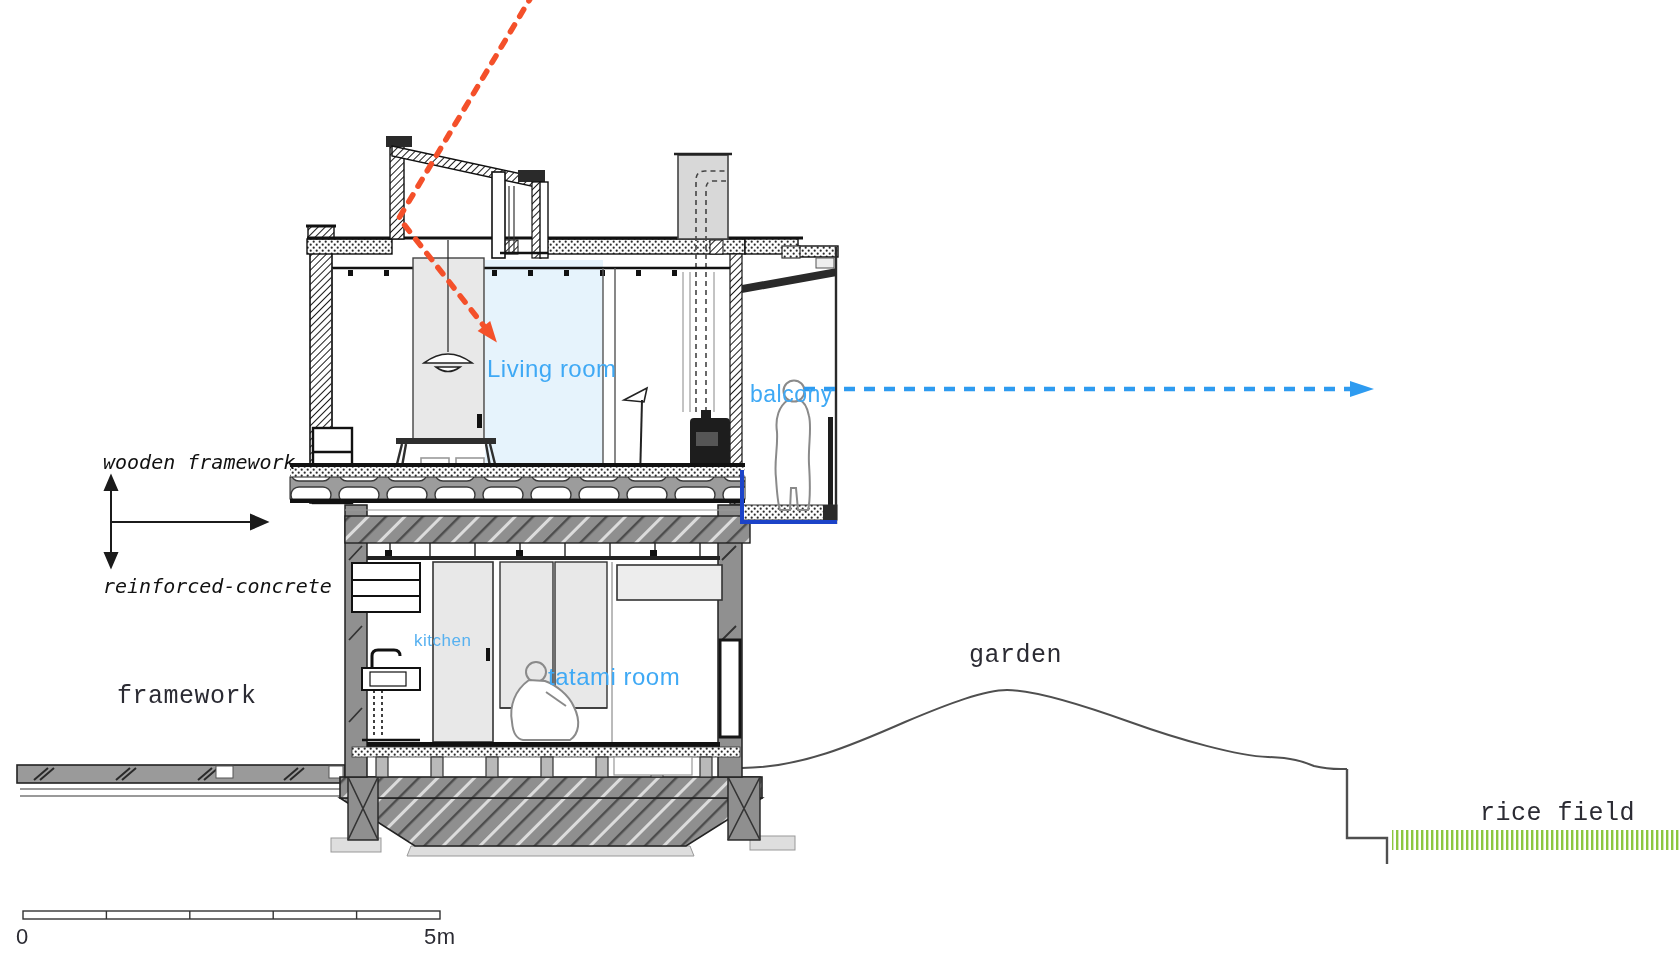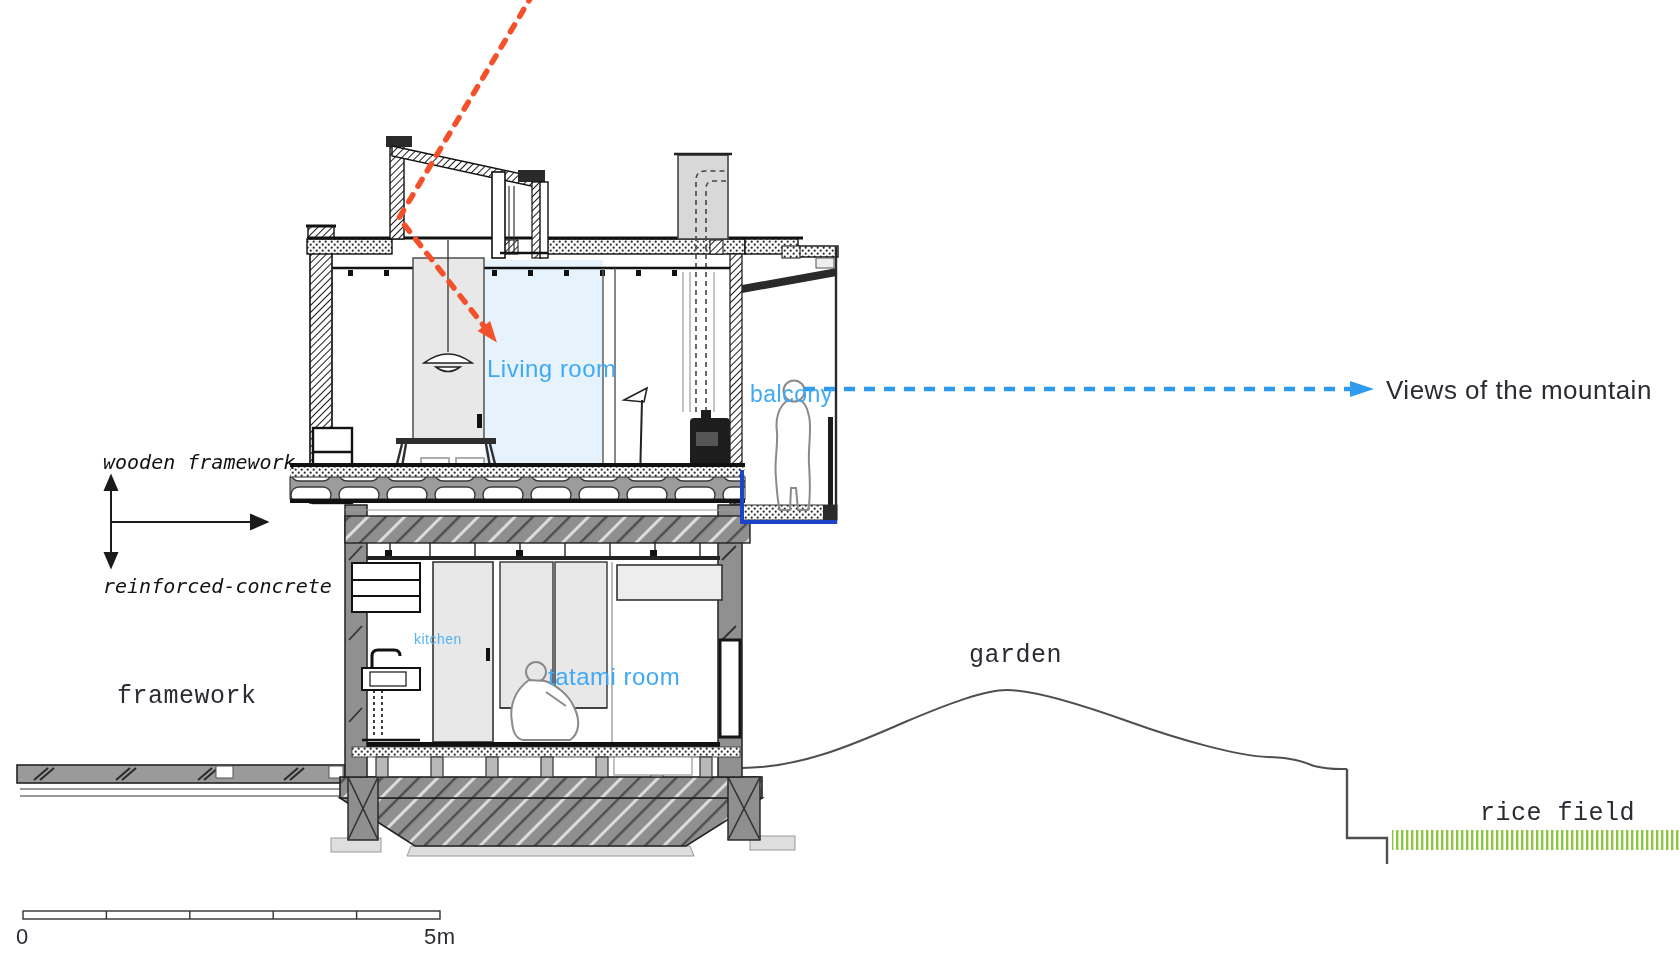--- a/index.html
+++ b/index.html
@@ -1,21 +1,21 @@
 <!DOCTYPE html>
 <html><head>
 <meta charset="utf-8">
 <style>
   html,body{margin:0;padding:0;background:#fff;}
   .stage{position:relative;width:1680px;height:967px;background:#fff;overflow:hidden;
          font-family:"Liberation Sans",sans-serif;}
   .stage svg{position:absolute;left:0;top:0;}
   .lbl{position:absolute;white-space:nowrap;line-height:1;}
   .lbl-blue{color:#3FA9F5;letter-spacing:.5px;}
-  .lbl-kitchen{color:#57B1F0;font-size:14px;letter-spacing:.5px;}
+  .lbl-kitchen{color:#57B1F0;font-size:17px;letter-spacing:.5px;}
   .lbl-dark{color:#2b2b33;letter-spacing:.5px;}
   .lbl-mono{font-family:"DejaVu Sans Mono",monospace;color:#111;font-style:italic;}
   .f24{font-size:24px;} .f23{font-size:23px;} .f25{font-size:25px;font-family:Liberation Mono, monospace;}
   .f26{font-size:26px;} .f20{font-size:20px;} .f22{font-size:22px;}
 </style>
 </head>
 <body>
 
 <div class="stage">
 
@@ -292,21 +292,20 @@
     <rect x="23" y="911" width="417" height="8"></rect>
     <line x1="106.4" y1="911" x2="106.4" y2="919"></line>
     <line x1="189.8" y1="911" x2="189.8" y2="919"></line>
     <line x1="273.2" y1="911" x2="273.2" y2="919"></line>
     <line x1="356.6" y1="911" x2="356.6" y2="919"></line>
   </g>
 </svg>
 
 <div class="lbl lbl-blue f24" style="left:487px;top:357px;">Living room</div>
 <div class="lbl lbl-blue f23" style="left:750px;top:351px;margin-top:32px;">balcony</div>
-<div class="lbl lbl-dark f26" style="left:1386px;top:377px;">Views of the mountain</div>
 <div class="lbl lbl-mono f20" style="left:103px;top:452px;">wooden framework</div>
 <div class="lbl lbl-mono f20" style="left:103px;top:576px;">reinforced-concrete</div>
 <div class="lbl lbl-kitchen" style="left:414px;top:632px;">kitchen</div>
 <div class="lbl lbl-blue f24" style="left:548px;top:665px;">tatami room</div>
 <div class="lbl lbl-dark f25" style="left:117px;top:684px;">framework</div>
 <div class="lbl lbl-dark f25" style="left:969px;top:643px;">garden</div>
 <div class="lbl lbl-dark f25" style="left:1480px;top:765px;margin-top:36px;">rice field</div>
 <div class="lbl lbl-dark f22" style="left:16px;top:926px;">0</div>
 <div class="lbl lbl-dark f22" style="left:424px;top:926px;">5m</div>
 

